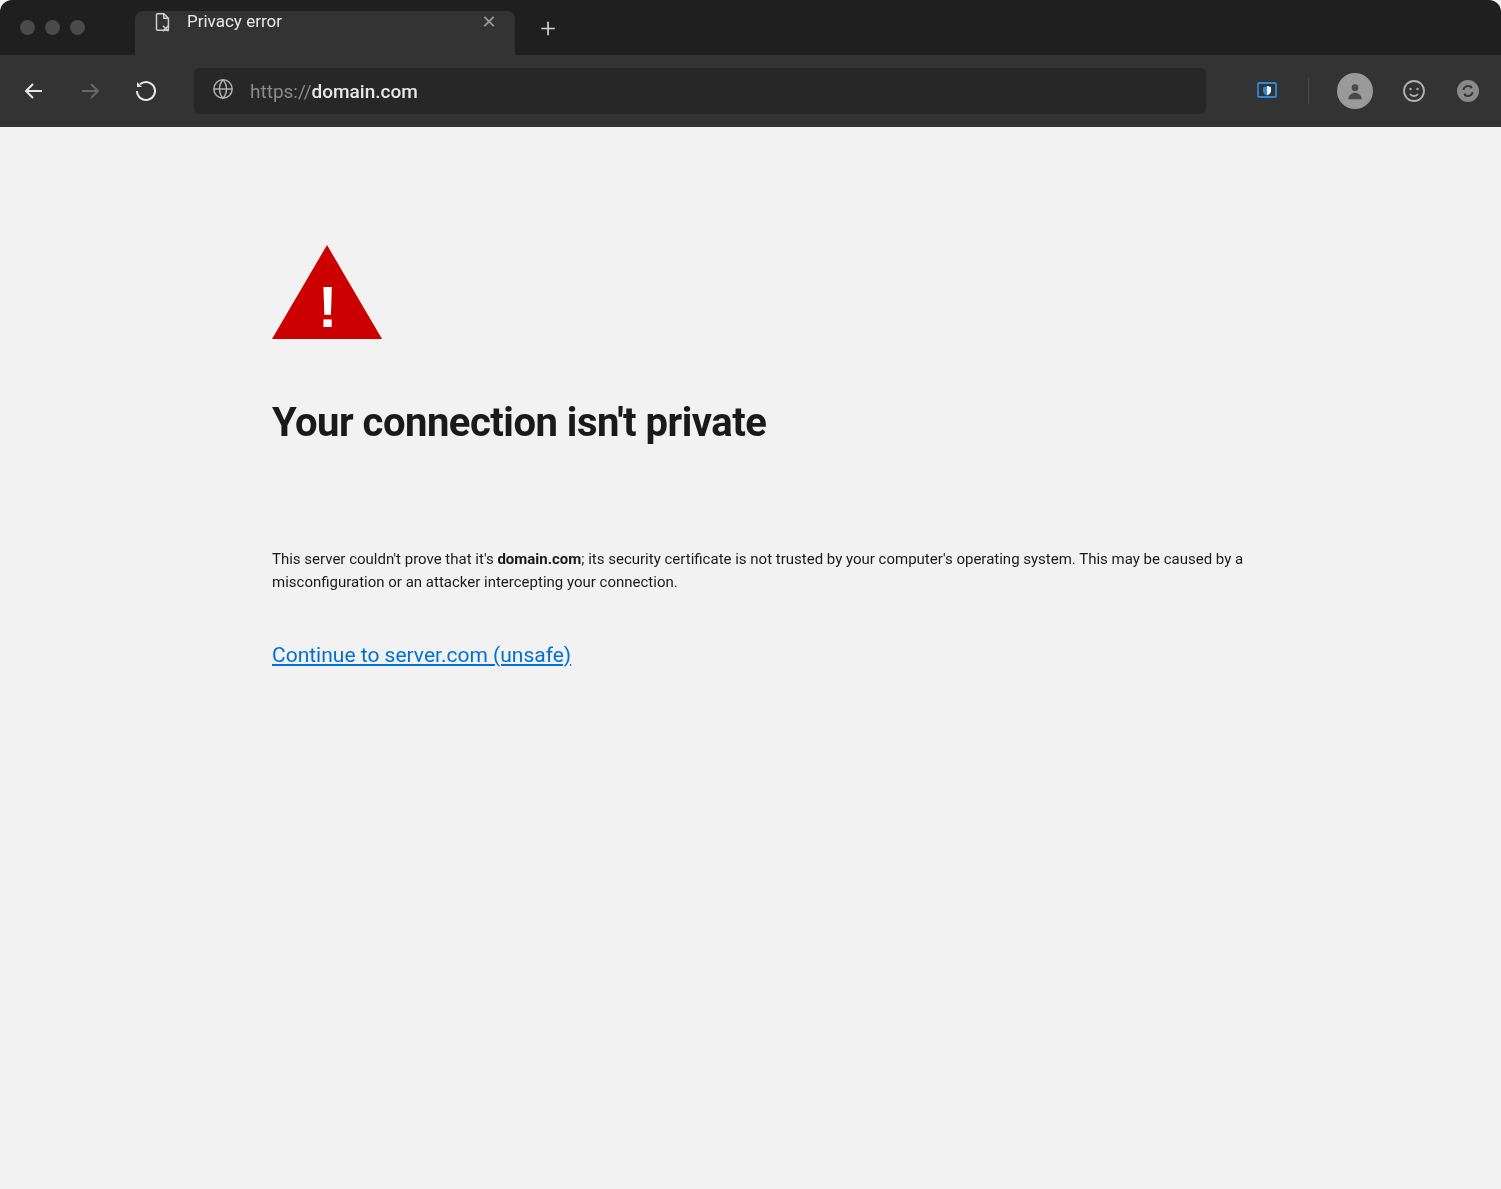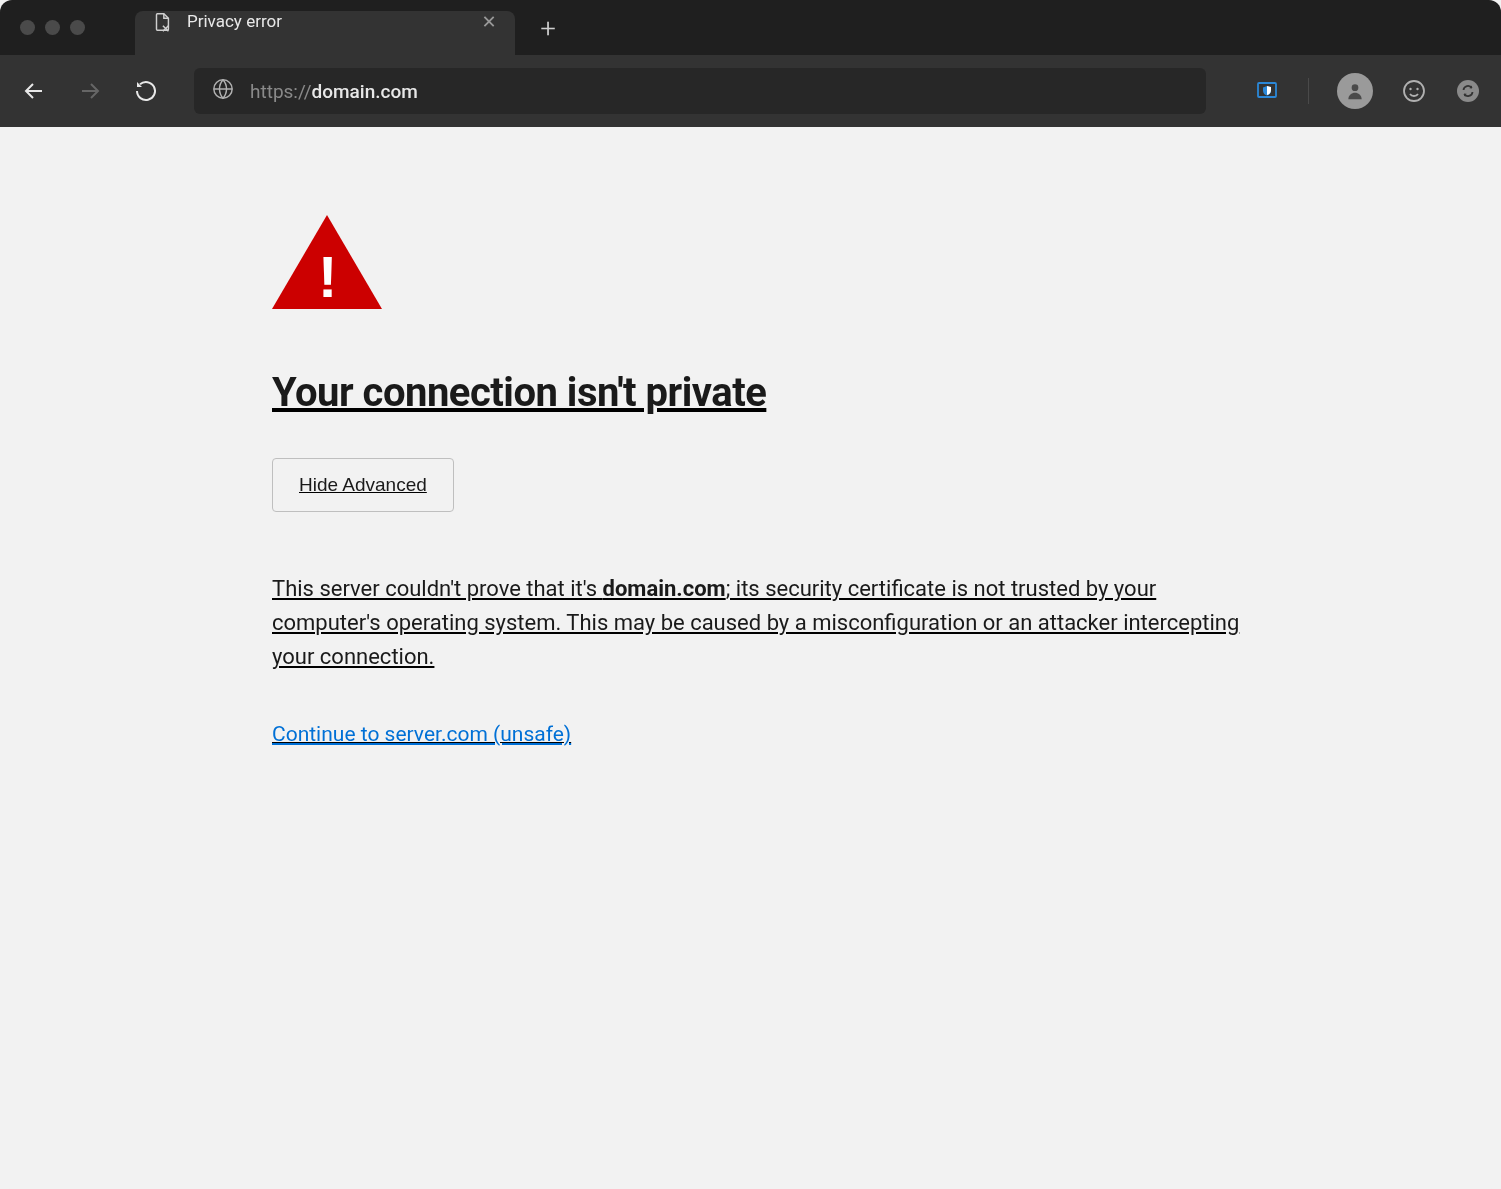--- a/index.html
+++ b/index.html
@@ -134,23 +134,22 @@
       display: flex;
       align-items: center;
       justify-content: center;
     }
     .avatar svg { width: 20px; height: 20px; fill: #4a4a4a; }
     .smiley svg { width: 24px; height: 24px; stroke: #b0b0b0; fill: none; }
     .sync-icon svg { width: 24px; height: 24px; }
     .content {
       flex: 1;
       background: #f2f2f2;
-      padding: 88px 0 0 272px;
+      padding: 118px 0 0 272px;
       overflow: auto;
-      text-decoration: underline;
     }
     .warning-icon {
       margin-bottom: 60px;
     }
     .warning-triangle {
       width: 0;
       height: 0;
       border-left: 55px solid transparent;
       border-right: 55px solid transparent;
       border-bottom: 94px solid #cc0000;
@@ -209,21 +208,21 @@
       border: 1px solid #bfbfbf;
       color: #1a1a1a;
     }
     .btn-primary {
       background: #0070d6;
       border: none;
       color: white;
       font-weight: 600;
     }
     .explain {
-      font-size: 22px;
+      font-size: 15px;
       color: #1a1a1a;
       line-height: 1.55;
       max-width: 980px;
       margin-bottom: 48px;
     }
     .explain b { font-weight: 700; }
     .proceed-link {
       font-size: 21px;
       color: #0070d6;
       text-decoration: underline;
@@ -326,21 +325,20 @@
   <div class="content">
     <div class="warning-icon">
       <div class="warning-triangle"></div>
     </div>
 
     <h1 class="heading">Your connection isn't private</h1>
 
 
 
     <div class="button-row">
-      <button class="btn btn-secondary">Hide Advanced</button>
       <div class="btn-spacer"></div>
     </div>
 
     <p class="explain">
       <span>This server couldn't prove that it's </span><b>domain.com</b><span>; its security certificate is not trusted by your computer's operating system. This may be caused by a misconfiguration or an attacker intercepting your connection.</span>
     </p>
 
     <a class="proceed-link">Continue to server.com (unsafe)</a>
   </div>
 

